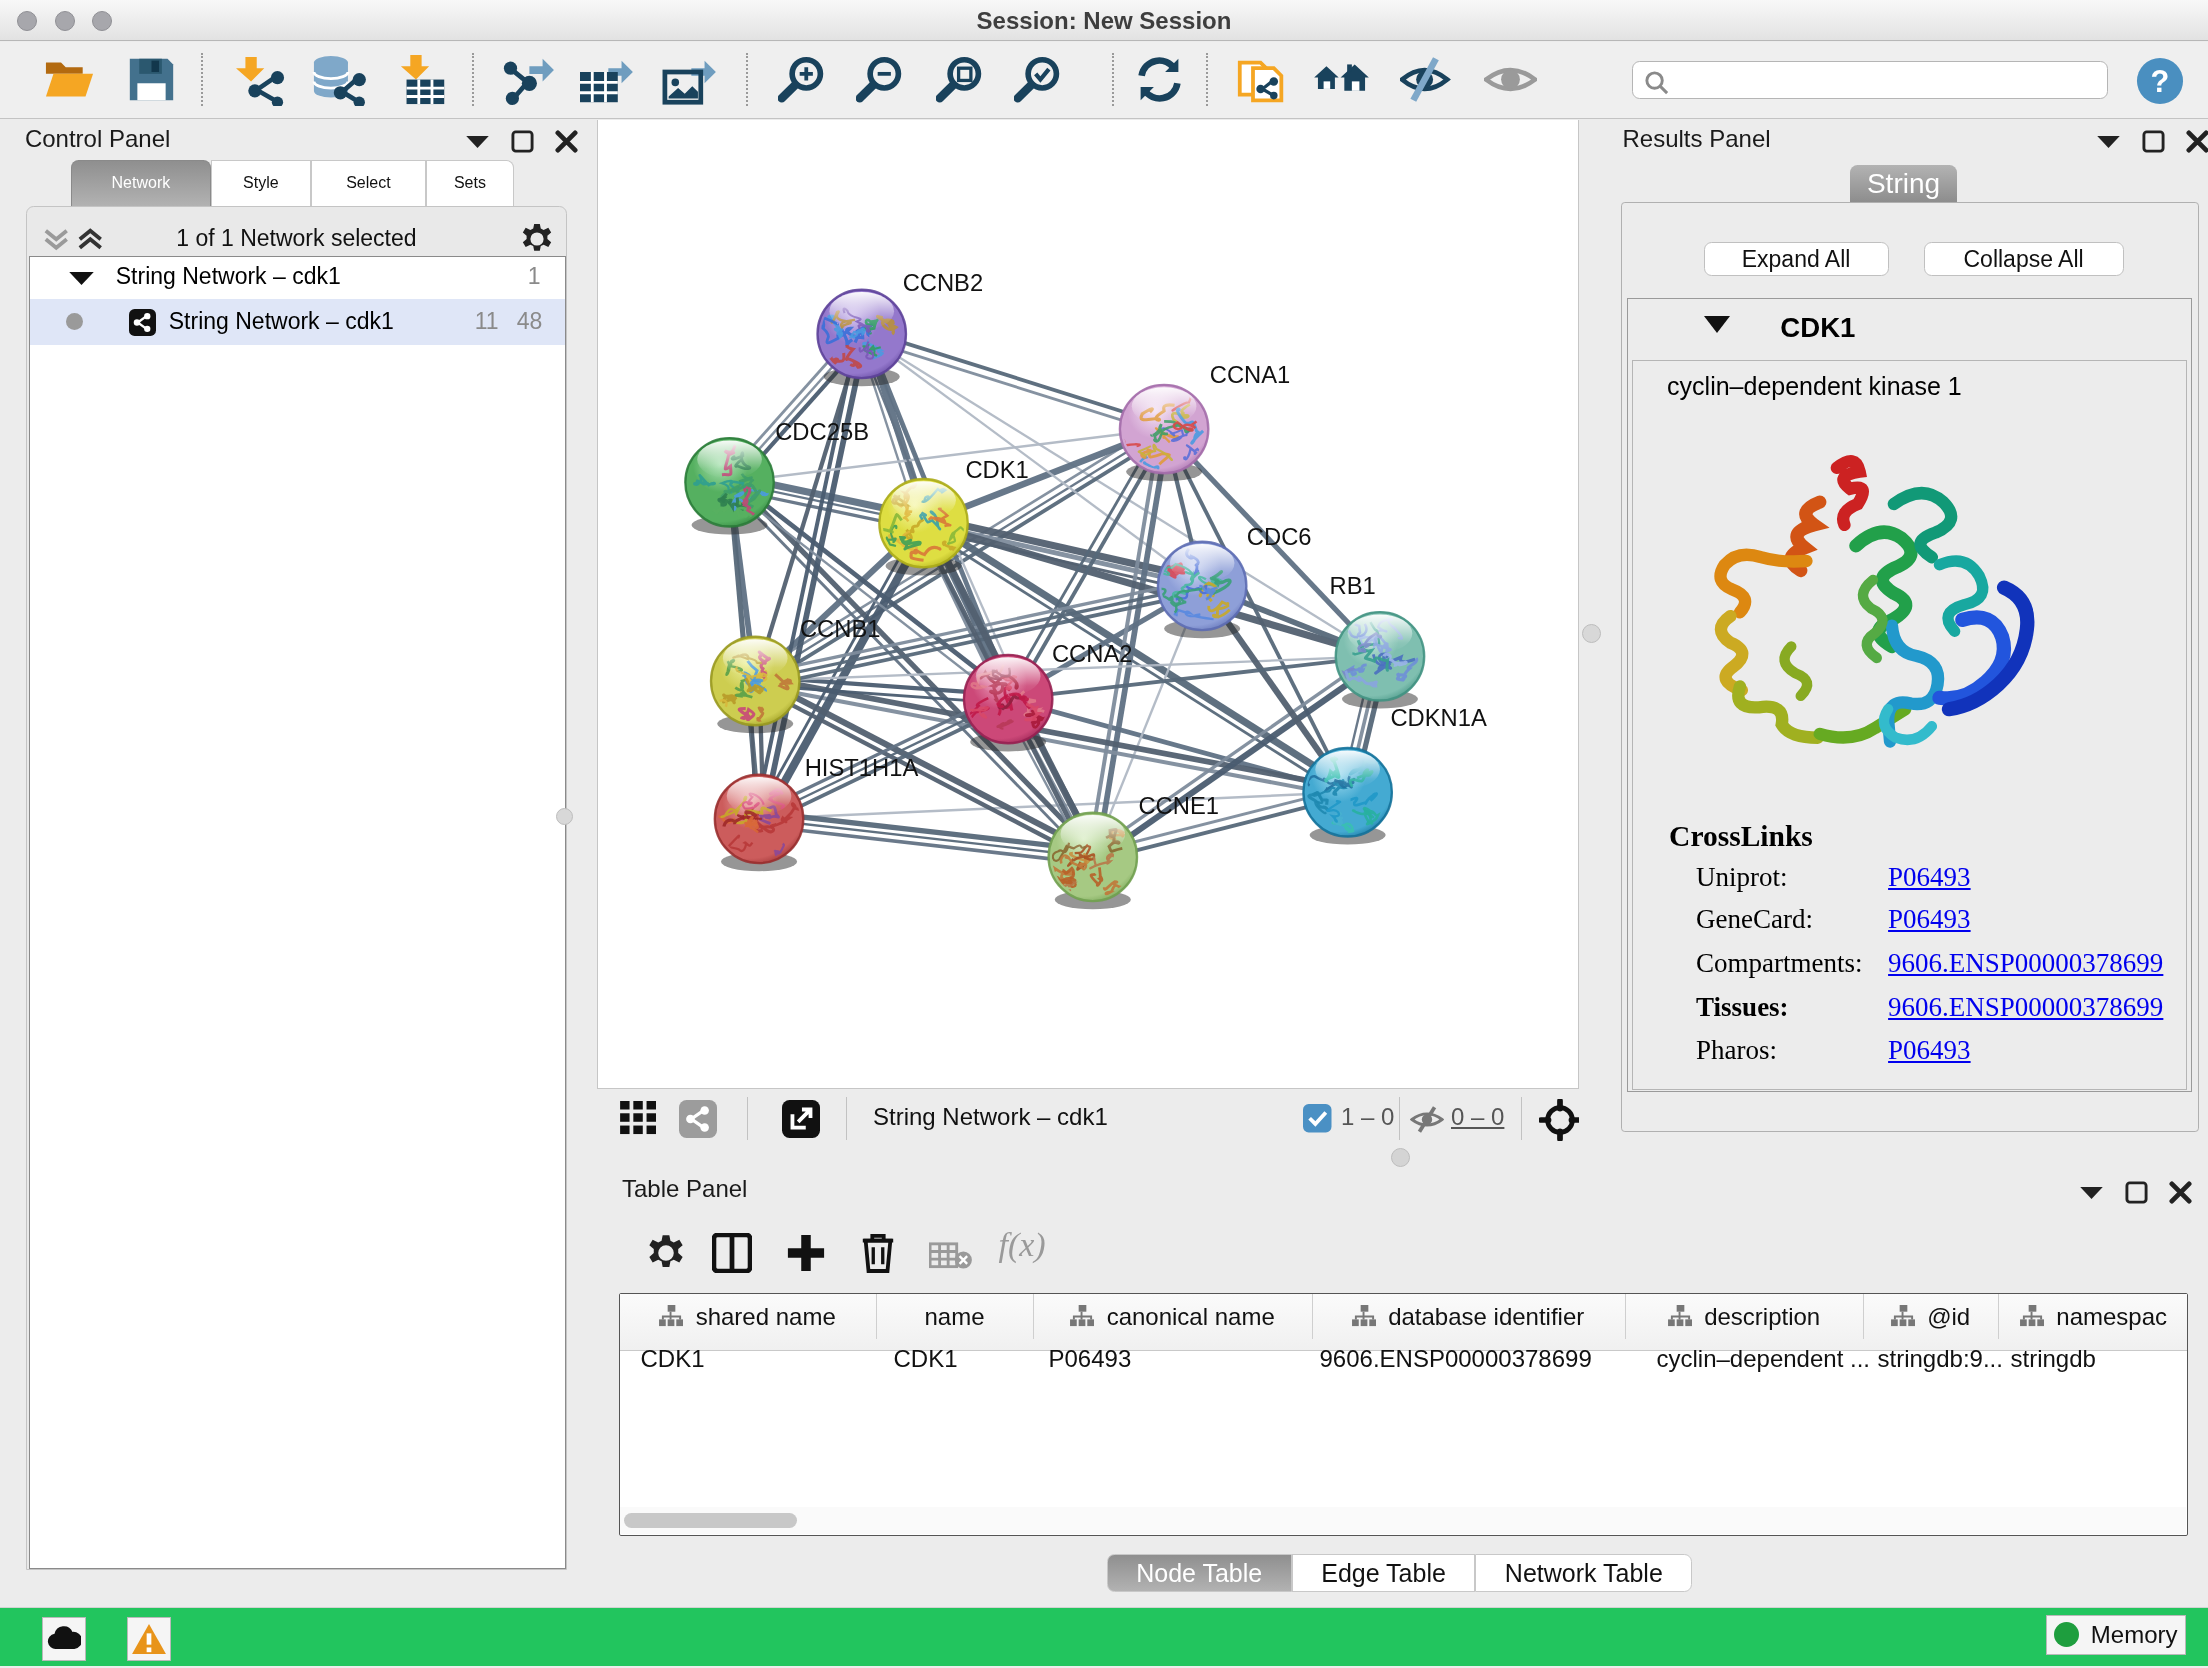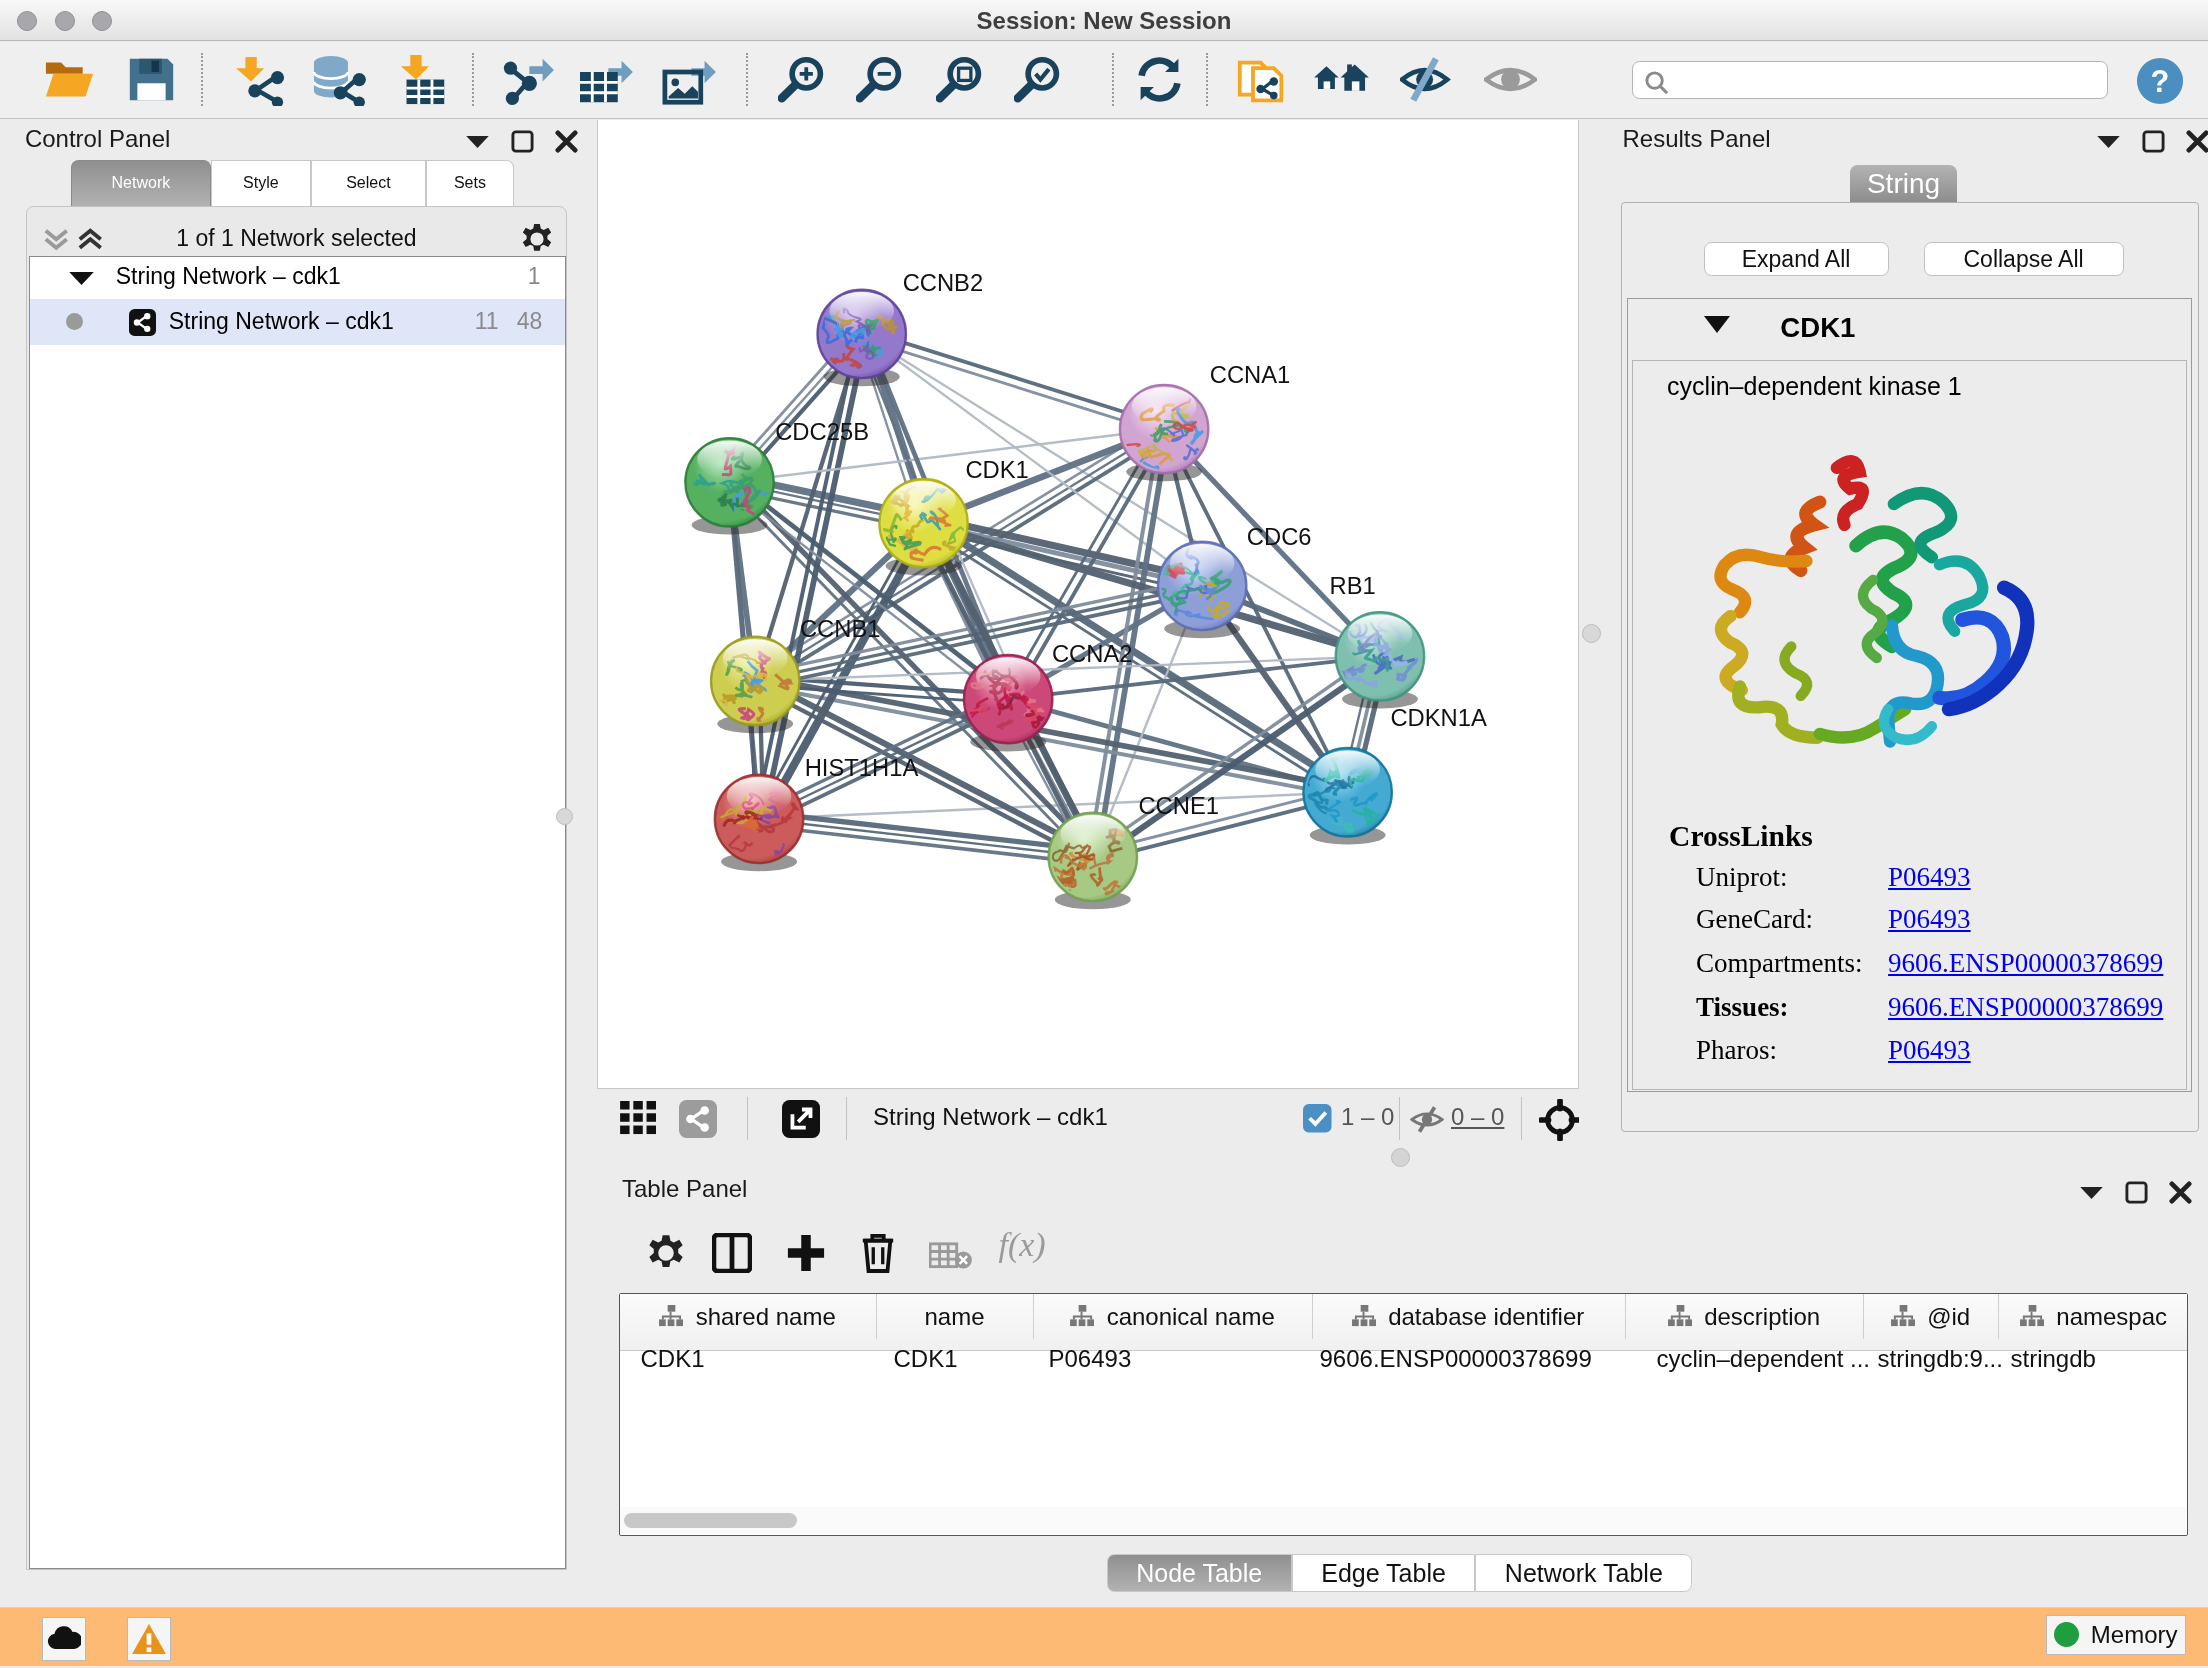--- a/index.html
+++ b/index.html
@@ -83,21 +83,21 @@
   .td { position:absolute; top:51px; font-size:24px; color:#111; }
   #tp-scroll { position:absolute; left:0px; bottom:1px; width:1566px; height:27px;
     background:#fafafa; }
   #tp-thumb { position:absolute; left:4.8px; top:5.7px; width:173px; height:15px;
     background:#c8c8c8; border-radius:9.5px; }
   .btabs { position:absolute; top:384px; left:0; width:1619px; display:flex; justify-content:center; }
   .btab { height:38px; line-height:36px; padding:0 28.5px; font-size:25px; background:#fff;
     border:1px solid #c8c8c8; color:#111; }
 
   
-  #statusbar { left:0; top:1607px; width:2208px; height:59px; background:#fdba74;
+  #statusbar { left:0; top:1607px; width:2208px; height:59px; background:#22c55e;
     border-top:1px solid #d2d2d2; }
   .sbtn { position:absolute; top:8.6px; width:44px; height:44px; background:#f5f5f5;
     border:1px solid #b9b9b9; display:flex; align-items:center; justify-content:center; }
   #membtn { position:absolute; right:22px; top:6.7px; width:140px; height:40px;
     background:#f5f5f5; border:1px solid #b9b9b9; font-size:24px; color:#111;
     display:flex; align-items:center; justify-content:center; gap:11.4px; }
 </style>
 </head>
 <body>
 

